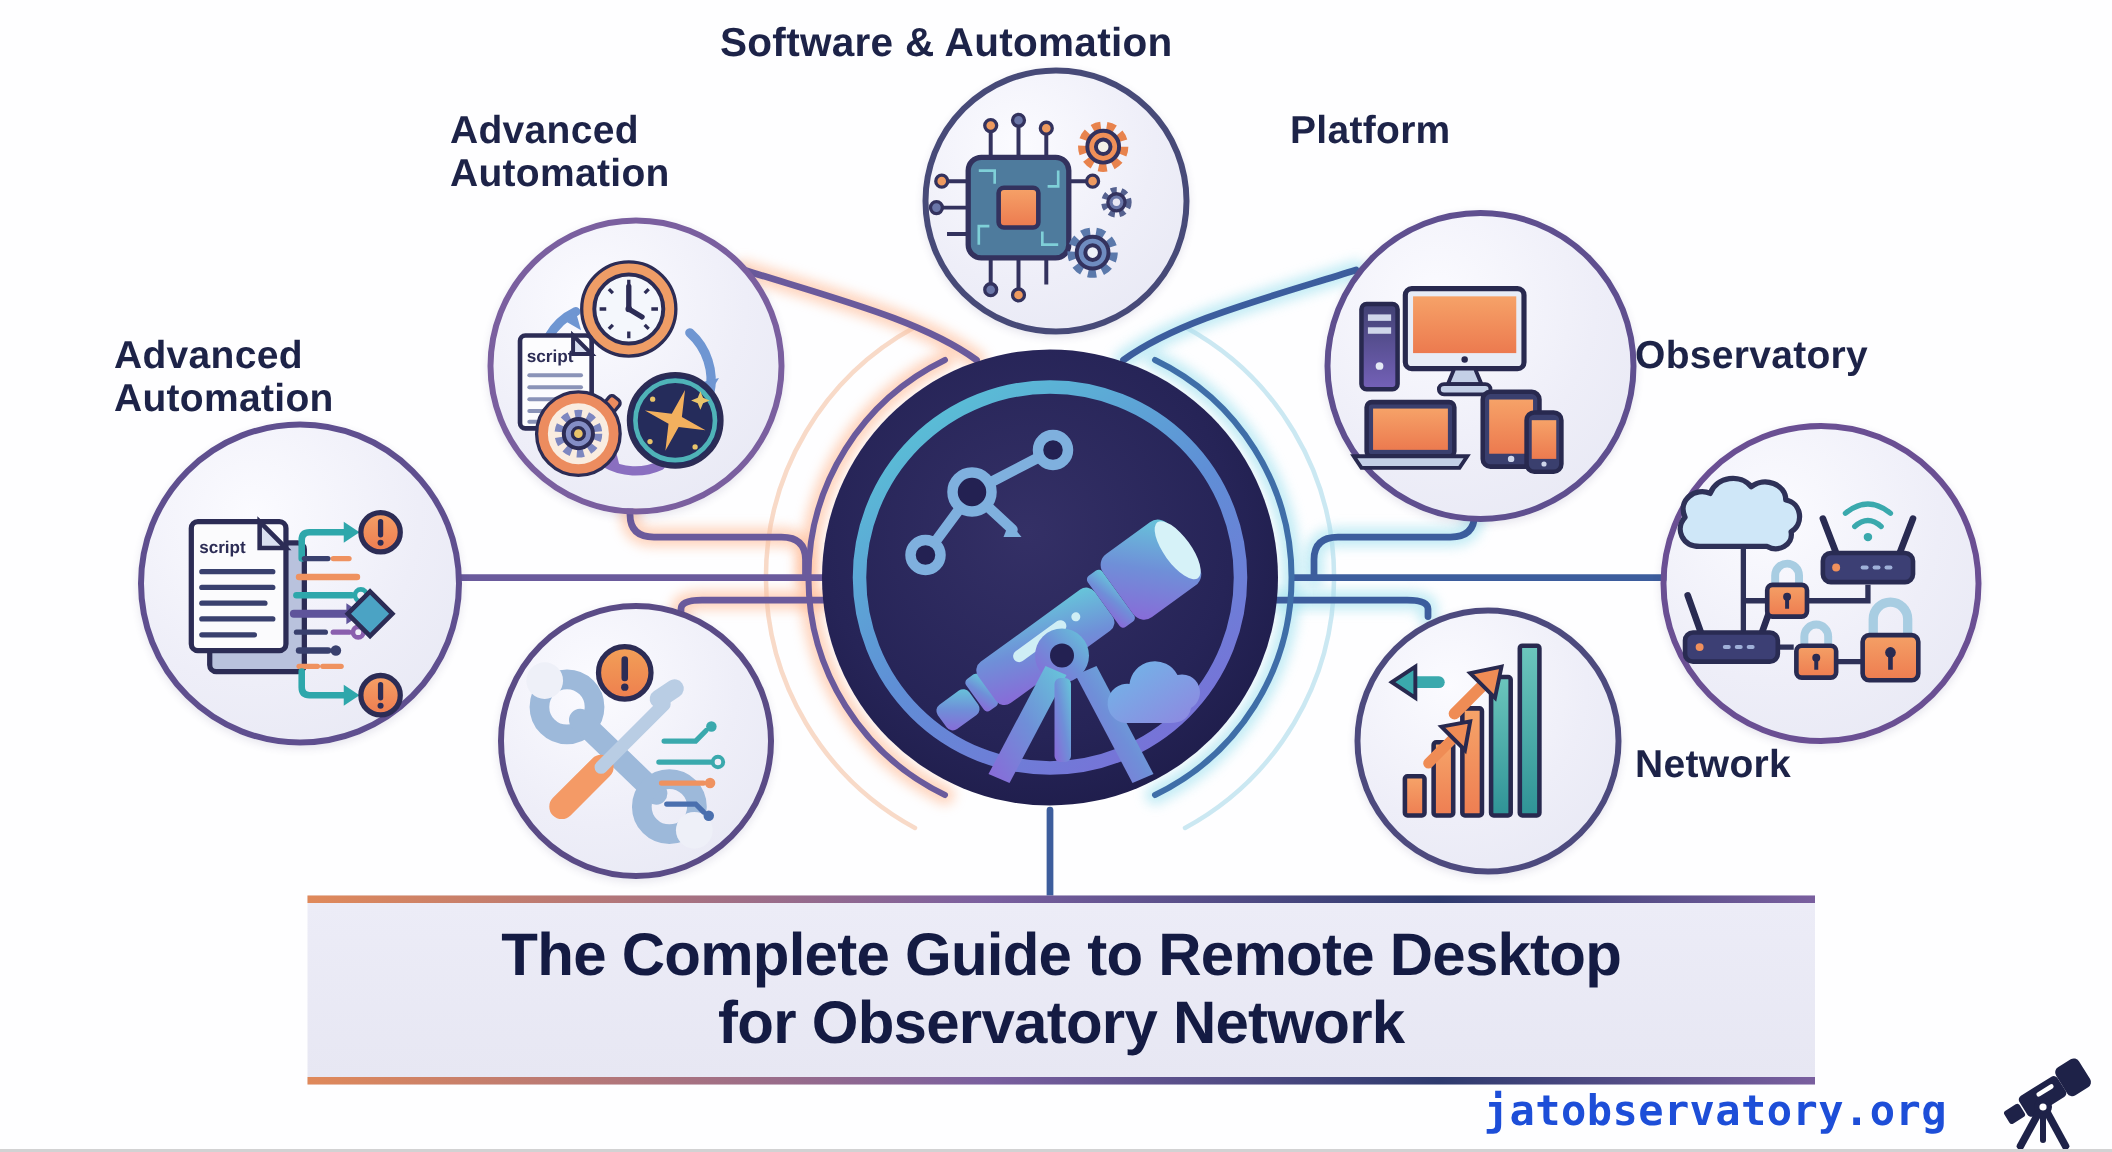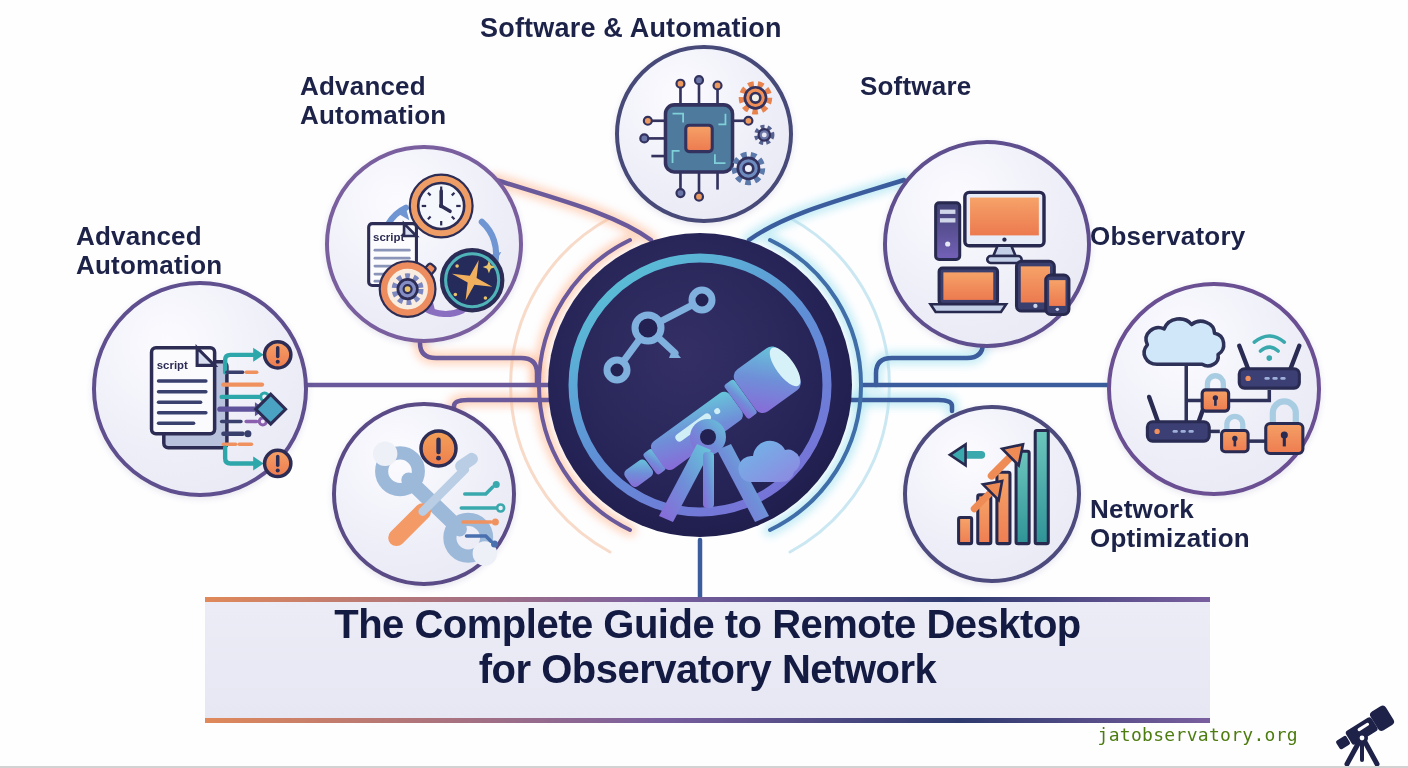--- a/index.html
+++ b/index.html
@@ -6,37 +6,37 @@
   #canvas{position:relative;width:1408px;height:768px;overflow:hidden;
           background:#fefeff;font-family:"Liberation Sans","DejaVu Sans",sans-serif;}
   
   #wires{position:absolute;left:0;top:0;z-index:1;}
   .glowL{stroke:#ffb48a;stroke-width:13;opacity:.55;fill:none;stroke-linecap:round;filter:url(#blur);}
   .lineL{stroke:#6a5a9c;stroke-width:4.5;fill:none;stroke-linecap:round;}
   .glowR{stroke:#a5e3f0;stroke-width:13;opacity:.65;fill:none;stroke-linecap:round;filter:url(#blur);}
   .lineR{stroke:#3c5d9d;stroke-width:4.5;fill:none;stroke-linecap:round;}
   .arcLine{fill:none;stroke-linecap:round;}
   
-  .node{position:absolute;border-radius:50%;z-index:2;display:flex;align-items:center;justify-content:flex-end;
+  .node{position:absolute;border-radius:50%;z-index:2;display:flex;align-items:center;justify-content:flex-start;
         background:radial-gradient(circle at 35% 28%, #fbfbff 0%, #eeeef8 55%, #e6e7f3 100%);
         border:4px solid #584f86;box-shadow:0 2px 6px rgba(60,50,110,.12);}
   .node svg{display:block;}
   
   .nlabel{position:absolute;z-index:3;text-align:left;font-weight:bold;color:#1d2348;
           font-size:26px;line-height:29px;letter-spacing:.2px;}
   
   #banner{position:absolute;left:205px;top:597px;width:1005px;height:116px;z-index:2;
           background:linear-gradient(180deg,#ececf7 0%,#e7e7f3 100%);
           border-top:5px solid;border-bottom:5px solid;
           border-image:linear-gradient(90deg,#e0895a 0%,#7a5f9f 45%,#2e3a6e 75%,#7a5f9f 100%) 1;
-          display:flex;flex-direction:column;align-items:center;justify-content:flex-start;}
+          display:flex;flex-direction:column;align-items:center;justify-content:center;}
   #banner .t{font-weight:bold;color:#141b43;font-size:40px;line-height:45px;letter-spacing:-.5px;
              font-family:"Liberation Sans","DejaVu Sans",sans-serif;}
   
-  #site{position:absolute;z-index:3;right:110px;top:724px;font-weight:normal;font-size:18px;color:#4d7c0f;
+  #site{position:absolute;z-index:3;right:110px;top:724px;font-weight:bold;font-size:28px;color:#1d4ed8;
         letter-spacing:.3px;font-family:"DejaVu Sans Mono","Liberation Mono",monospace;}
   #sitelogo{position:absolute;z-index:3;left:1326px;top:702px;}
   #bottomedge{position:absolute;left:0;bottom:0;width:100%;height:2px;background:rgba(130,130,130,.35);z-index:4;}
   .small-script{font-size:13px;font-weight:bold;fill:#2c2c55;font-family:"Liberation Sans",sans-serif;}
 </style>
 </head>
 <body>
 
 <div id="canvas">
 
@@ -89,34 +89,33 @@
   </svg>
 
   <div class="nlabel" style="left:480px;top:14px;width:440px;font-size:27px">Software &amp; Automation</div>
 
   <div class="nlabel" style="left:300px;top:72px;width:240px">
     <div>Advanced</div>
     <div>Automation</div>
   </div>
 
   <div class="nlabel" style="left:860px;top:72px;width:245px">
-    <div>Software</div>
+    <div>Platform</div>
   </div>
 
   <div class="nlabel" style="left:76px;top:222px;width:240px">
     <div>Advanced</div>
     <div>Automation</div>
   </div>
 
   <div class="nlabel" style="left:1090px;top:222px;width:240px">
     <div>Observatory</div>
   </div>
   <div class="nlabel" style="left:1090px;top:495px;width:240px">
     <div>Network</div>
-    <div>Optimization</div>
   </div>
 
   <div class="node" style="left:615px;top:45px;width:170px;height:170px;border-color:#474a78">
     <svg width="150" height="150" viewBox="0 0 170 170">
       <defs>
           <linearGradient id="org" x1="0" y1="0" x2="0" y2="1">
         <stop offset="0" stop-color="#f6a268"></stop>
             <stop offset="1" stop-color="#ec7a4f"></stop>
           </linearGradient>
         </defs>

